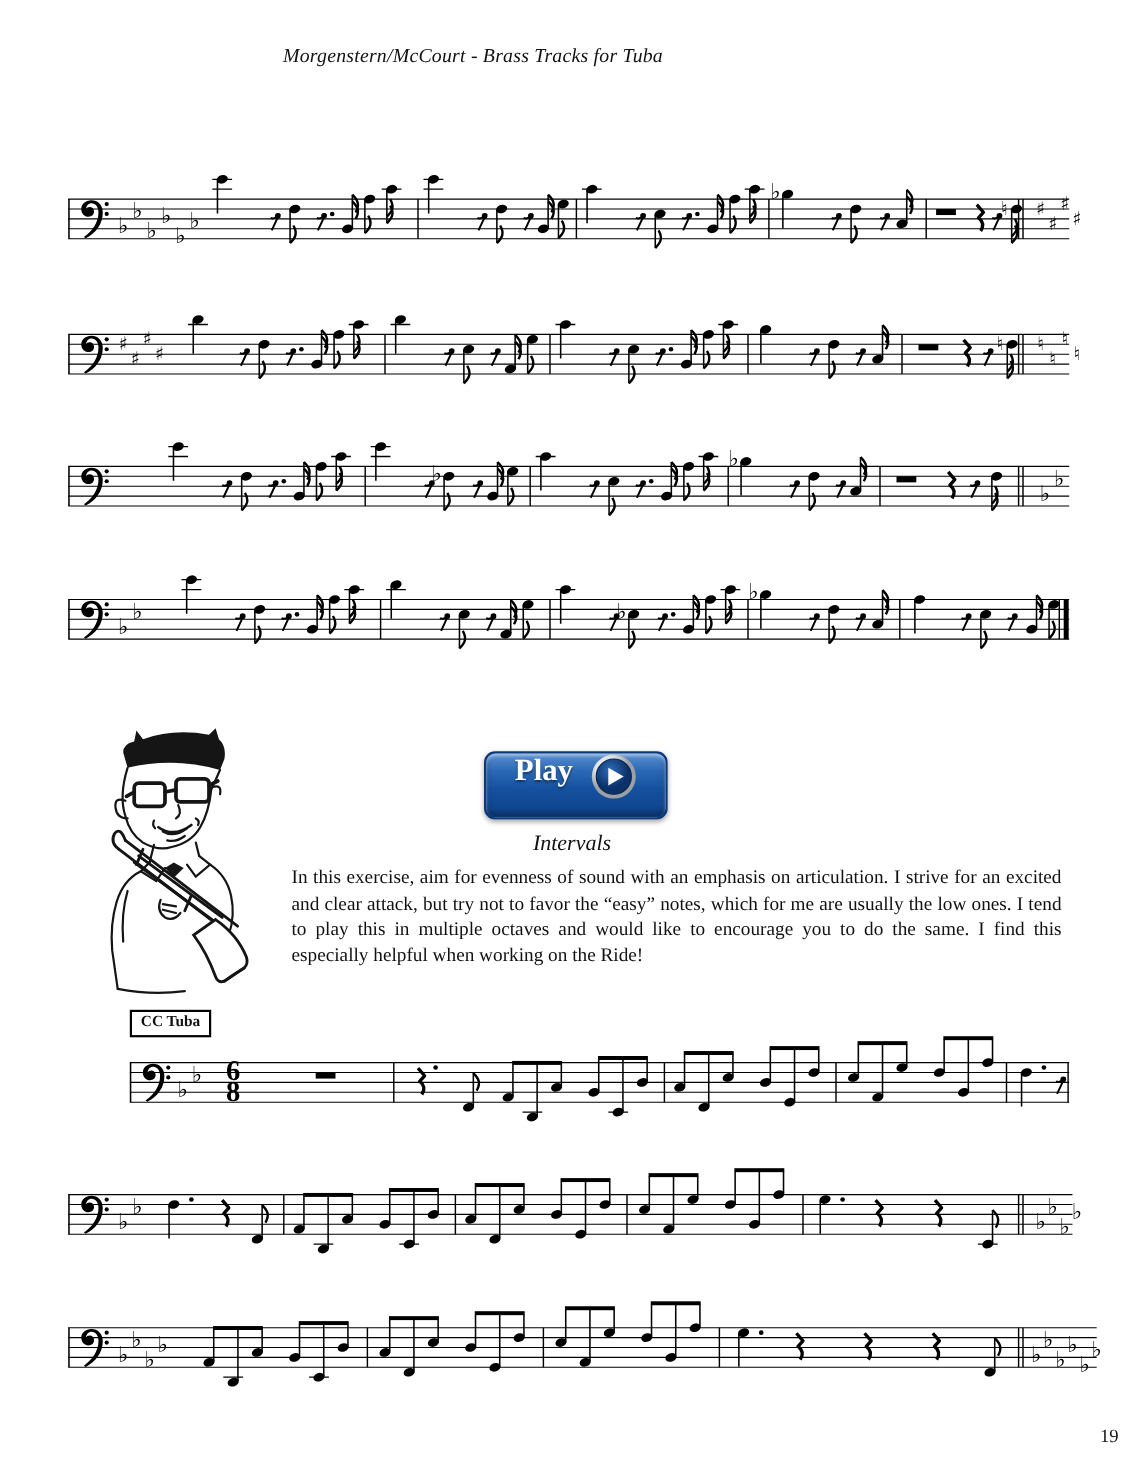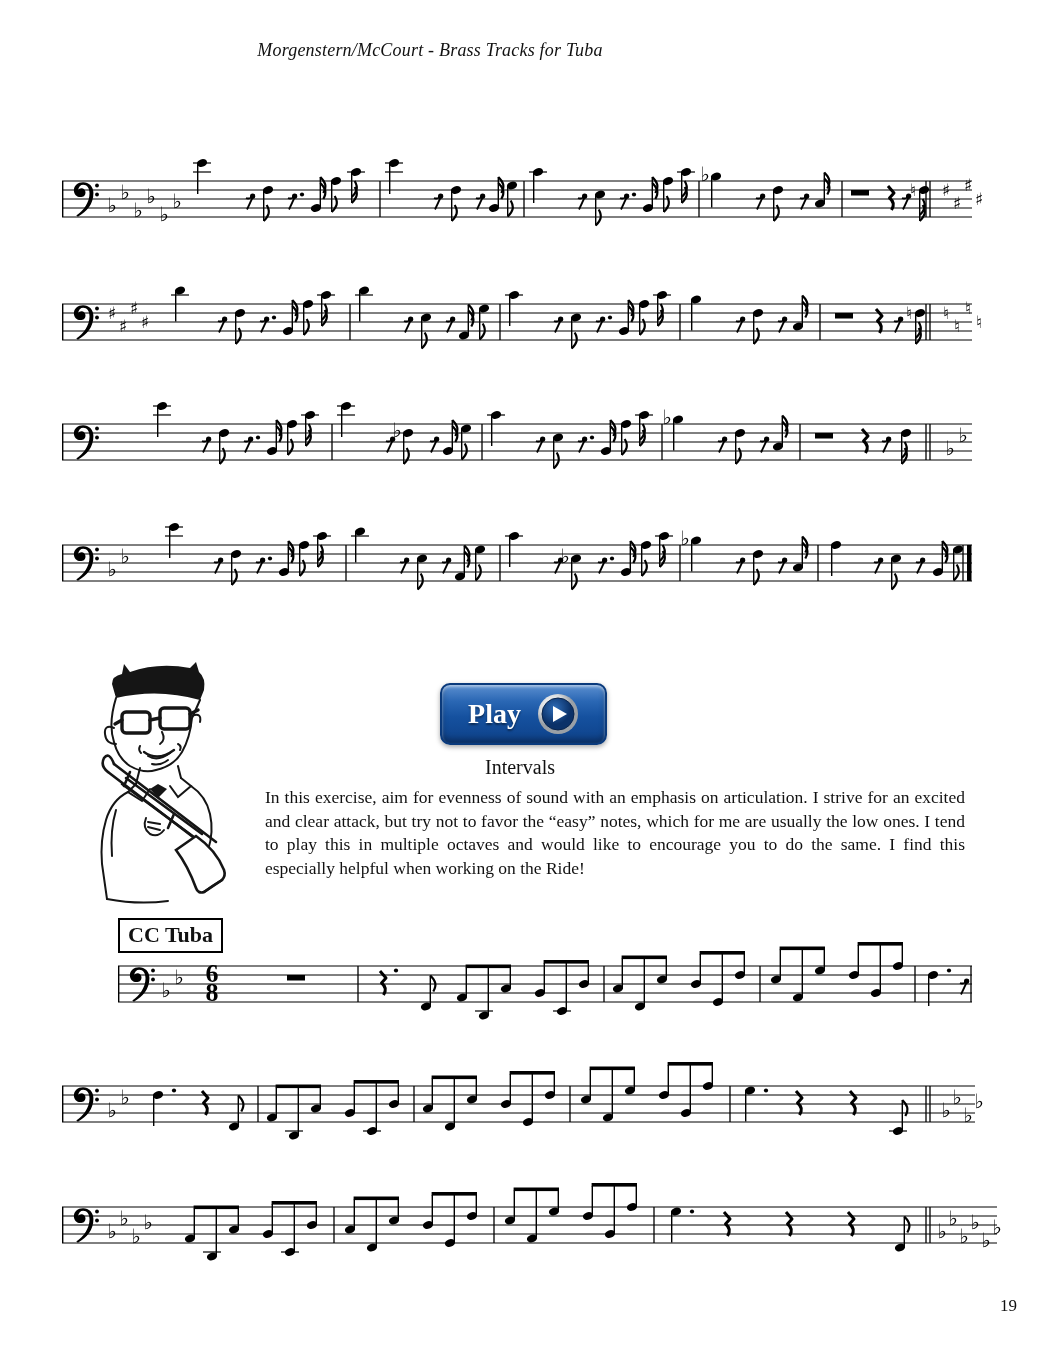--- a/index.html
+++ b/index.html
@@ -6,28 +6,28 @@
   #page{position:relative;width:1040px;height:1346px;background:#ffffff;overflow:hidden;
         font-family:"Liberation Serif", serif;color:#111;}
   #header-title{position:absolute;left:0;top:40px;width:860px;text-align:center;
         font-style:italic;font-size:18px;letter-spacing:.2px;}
   .staff-svg{position:absolute;}
   #illustration{position:absolute;left:78px;top:654px;}
   #play-button{position:absolute;left:440px;top:683px;width:163px;height:58px;border-radius:10px;
         border:2px solid #0a3a7c;cursor:pointer;
         background:linear-gradient(#5b8fd0 0%, #2a67b4 28%, #15519f 55%, #0e4189 100%);
         box-shadow:inset 0 2px 3px rgba(255,255,255,.5), inset 0 -4px 6px rgba(0,0,0,.30), 0 2px 5px rgba(0,0,0,.35);
-        display:flex;align-items:center;justify-content:center;gap:16px;}
+        display:flex;justify-content:center;gap:16px;}
   #play-label{color:#ffffff;font-weight:bold;font-size:28px;font-family:"Liberation Serif",serif;
         text-shadow:0 2px 2px rgba(0,0,0,.45);}
-  #section-heading{position:absolute;left:263px;top:756px;width:514px;text-align:center;font-size:20px;}
+  #section-heading{position:absolute;left:263px;top:756px;width:514px;text-align:center;font-size:20px;font-style:italic;}
   #section-body{position:absolute;left:265px;top:786px;width:700px;font-size:17.5px;line-height:23.6px;
         text-align:justify;}
   #cc-tuba-box{position:absolute;left:118px;top:918px;border:2px solid #000;padding:2px 8px 3px 8px;
-        font-weight:bold;font-size:22px;background:#fff;}
+        font-weight:bold;font-size:14px;background:#fff;}
   #page-number{position:absolute;left:1000px;top:1296px;font-size:17px;}
 </style>
 </head>
 <body>
 
 <div id="page">
 
   <div id="header-title">Morgenstern/McCourt - Brass Tracks for Tuba</div>
 
   <div id="score">

